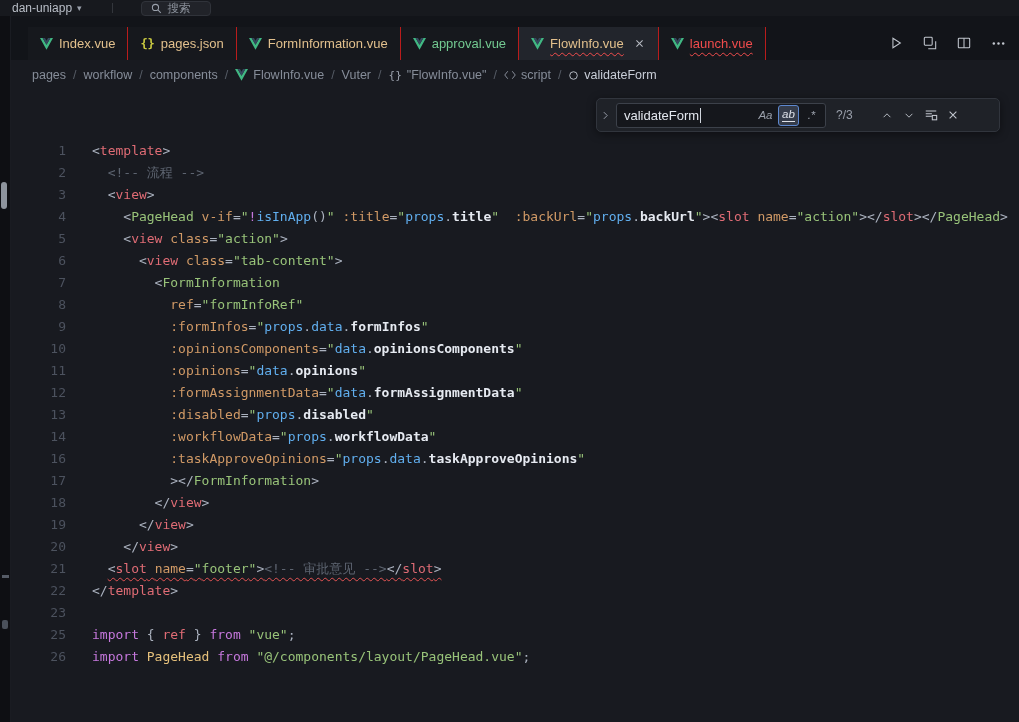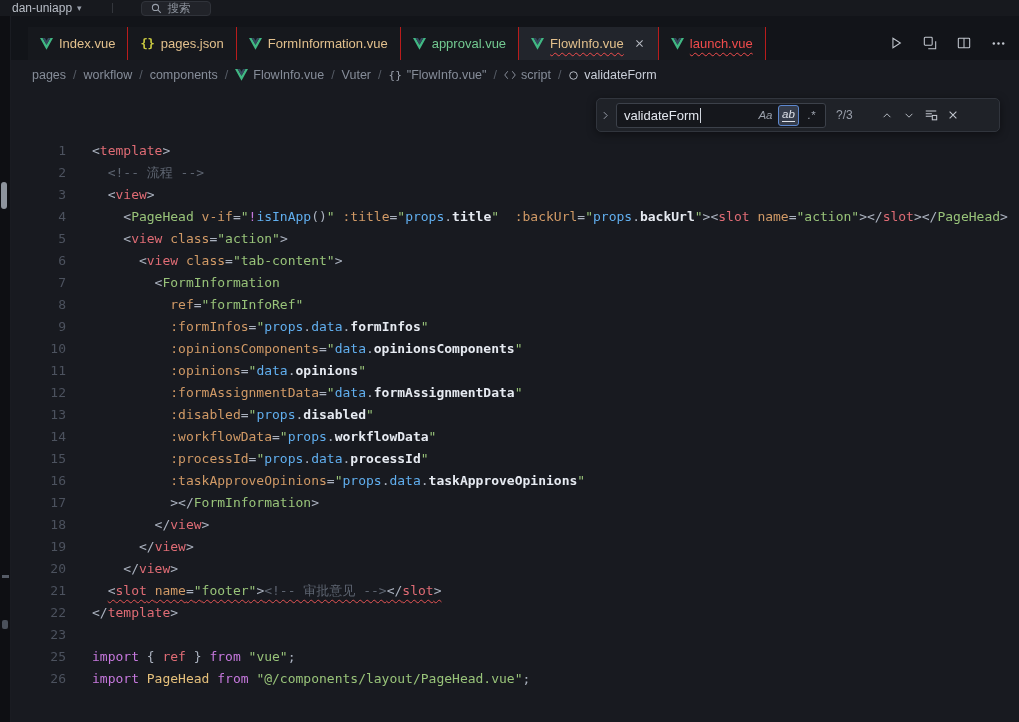--- a/index.html
+++ b/index.html
@@ -361,24 +361,20 @@
             </div>
             <div class="code-line">
               <span class="ln">13</span>
               <span class="lc"><span class="tk-p">          </span><span class="tk-a">:disabled</span><span class="tk-p">=</span><span class="tk-s">"</span><span class="tk-o">props</span><span class="tk-p">.</span><span class="tk-pr">disabled</span><span class="tk-s">"</span></span>
             </div>
             <div class="code-line">
               <span class="ln">14</span>
               <span class="lc"><span class="tk-p">          </span><span class="tk-a">:workflowData</span><span class="tk-p">=</span><span class="tk-s">"</span><span class="tk-o">props</span><span class="tk-p">.</span><span class="tk-pr">workflowData</span><span class="tk-s">"</span></span>
             </div>
             <div class="code-line">
-              <span class="ln">15</span>
-              <span class="lc"><span class="tk-p">          </span><span class="tk-a">:processId</span><span class="tk-p">=</span><span class="tk-s">"</span><span class="tk-o">props</span><span class="tk-p">.</span><span class="tk-o">data</span><span class="tk-p">.</span><span class="tk-pr">processId</span><span class="tk-s">"</span></span>
-            </div>
-            <div class="code-line">
               <span class="ln">16</span>
               <span class="lc"><span class="tk-p">          </span><span class="tk-a">:taskApproveOpinions</span><span class="tk-p">=</span><span class="tk-s">"</span><span class="tk-o">props</span><span class="tk-p">.</span><span class="tk-o">data</span><span class="tk-p">.</span><span class="tk-pr">taskApproveOpinions</span><span class="tk-s">"</span></span>
             </div>
             <div class="code-line">
               <span class="ln">17</span>
               <span class="lc"><span class="tk-p">          &gt;&lt;/</span><span class="tk-c">FormInformation</span><span class="tk-p">&gt;</span></span>
             </div>
             <div class="code-line">
               <span class="ln">18</span>
               <span class="lc"><span class="tk-p">        &lt;/</span><span class="tk-t">view</span><span class="tk-p">&gt;</span></span>

